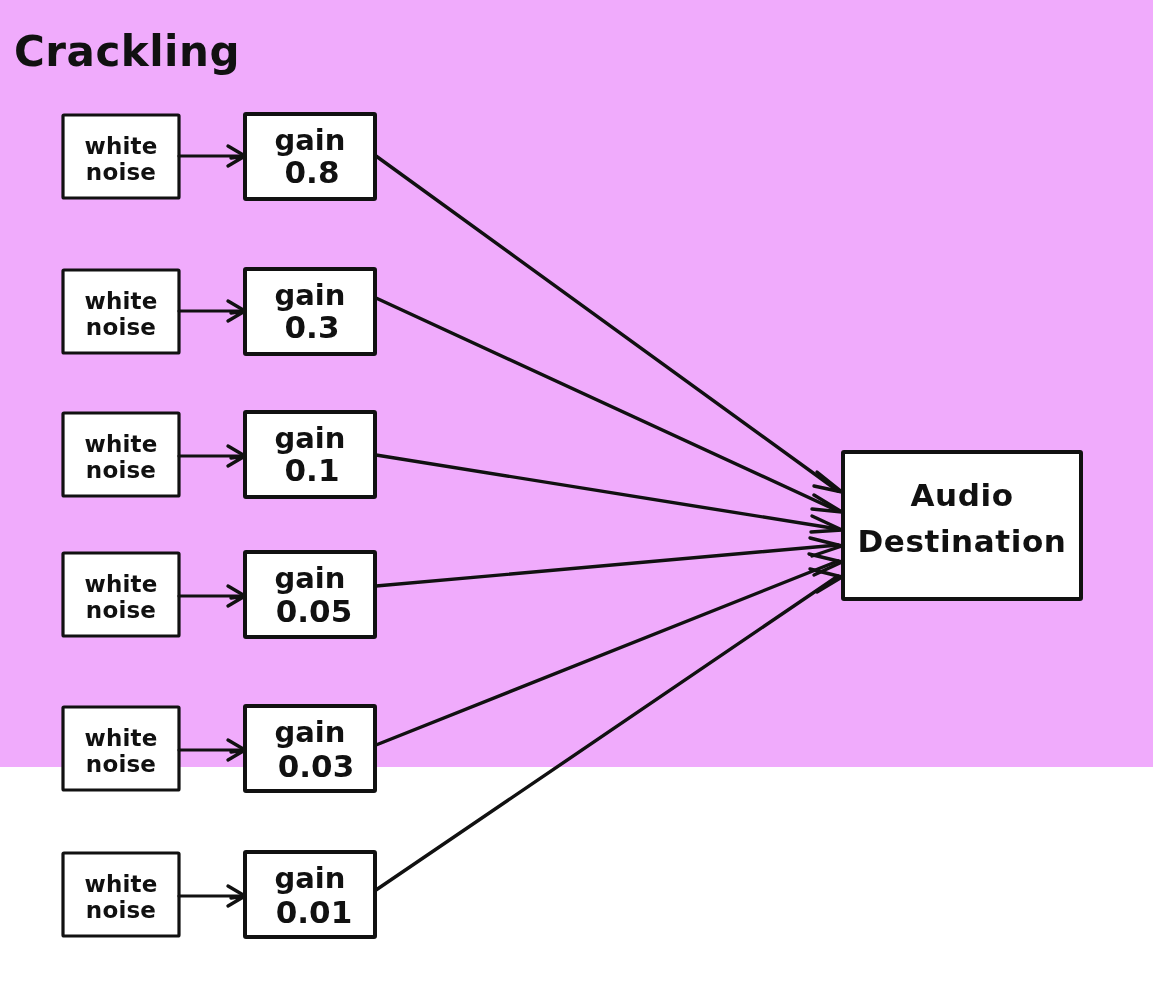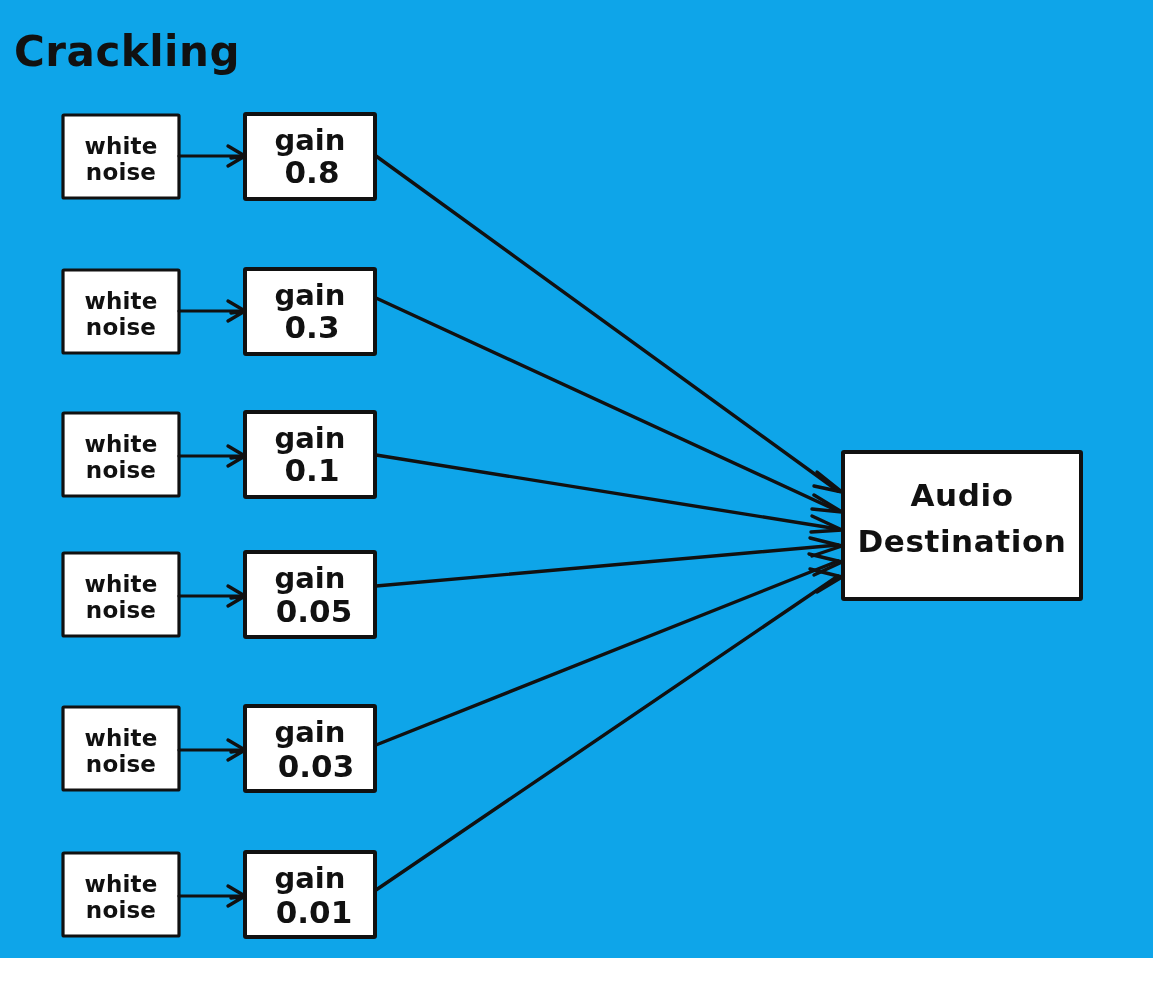--- a/index.html
+++ b/index.html
@@ -10,22 +10,22 @@
   }
   body {
     width: 1153px;
     height: 1000px;
     font-family: "DejaVu Sans", sans-serif;
     overflow: hidden;
   }
   #diagram-root {
     position: relative;
     width: 1153px;
-    height: 958px;
-    background: #0ea5e9;
+    height: 767px;
+    background: #f0abfc;
   }
   svg#sketch {
     position: absolute;
     top: 0;
     left: 0;
     width: 1153px;
     height: 1000px;
     display: block;
   }
   

